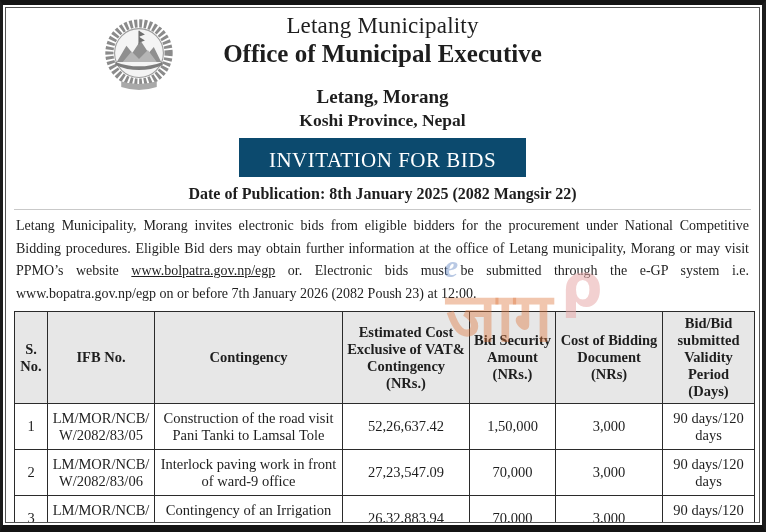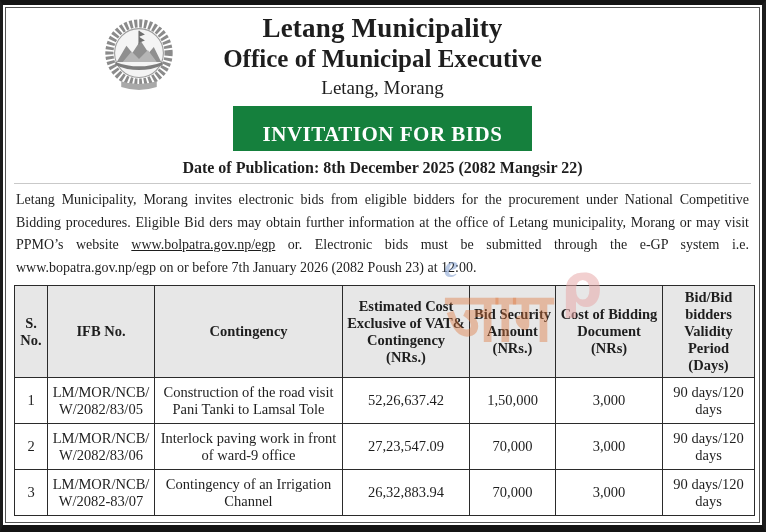--- a/index.html
+++ b/index.html
@@ -21,30 +21,30 @@
     position:relative;
     box-sizing:border-box;
     width:100%;height:100%;
     border:1.5px solid #555;
     padding:5px 8px 0 8px;
     overflow:hidden;
   }
   
   .hdr{position:relative;text-align:center;}
   .emblem{position:absolute;left:88px;top:4px;}
-  .t-muni{font-size:27px;font-weight:bold;line-height:1.15;letter-spacing:.2px;}
+  .t-muni{font-size:23px;font-weight:normal;line-height:1.15;letter-spacing:.2px;}
   .t-office{font-size:25px;font-weight:bold;line-height:1.2;}
-  .t-loc{font-size:19px;font-weight:normal;margin-top:3px;}
+  .t-loc{font-size:19px;font-weight:bold;margin-top:17px;}
   .t-prov{font-size:17.5px;font-weight:bold;margin-top:2px;}
   
   .banner-wrap{text-align:center;margin-top:7px;}
   .banner{
-    display:inline-block;background:#15803d;color:#ffffff;
-    font-size:21px;font-weight:bold;letter-spacing:.5px;
-    padding:16px 30px 4px 30px;
+    display:inline-block;background:#0c4a6e;color:#ffffff;
+    font-size:21px;font-weight:normal;letter-spacing:.5px;
+    padding:10px 30px 4px 30px;
   }
   .pubdate{text-align:center;font-size:16px;font-weight:bold;margin-top:8px;}
   .date-rule{border-top:1px solid #c9c9c9;margin-top:6px;}
   
   .notice{
     font-size:14px;line-height:22.5px;text-align:justify;
     margin:5px 2px 0 2px;
   }
   .notice a{color:#1e1e1e;text-decoration:underline;}
   
@@ -94,27 +94,28 @@
             <path d="M28 60 L40 46 L50 56 L62 44 L74 60 Z" fill="#b5b5b5"></path>
             <path d="M18 60 Q50 72 82 60 L82 64 Q50 78 18 64 Z" fill="#7c7c7c"></path>
             <line x1="50" y1="18" x2="50" y2="36" stroke="#6f6f6f" stroke-width="1.5"></line>
             <path d="M50 18 l8 5 -8 3 8 5 -8 3 Z" fill="#6f6f6f"></path>
             <path d="M26 86 Q50 94 74 86 L74 94 Q50 102 26 94 Z" fill="#a9a9a9"></path>
           </svg>
         </span>
         <div class="t-muni">Letang Municipality</div>
         <div class="t-office">Office of Municipal Executive</div>
         <div class="t-loc">Letang, Morang</div>
+        <div class="t-prov">Koshi Province, Nepal</div>
       </div>
 
       <div class="banner-wrap">
         <div class="banner">INVITATION FOR BIDS</div>
       </div>
 
-      <div class="pubdate">Date of Publication: 8th December 2025 (2082 Mangsir 22)</div>
+      <div class="pubdate">Date of Publication: 8th January 2025 (2082 Mangsir 22)</div>
       <div class="date-rule"></div>
 
       <div class="notice"><span>Letang Municipality, Morang invites electronic bids from eligible bidders for the procurement under National Competitive Bidding procedures. Eligible Bid ders may obtain further information at the office of Letang municipality, Morang or may visit PPMO’s website </span><a href="#">www.bolpatra.gov.np/egp</a><span> or. Electronic bids must be submitted through the e-GP system i.e. www.bopatra.gov.np/egp on or before 7th January 2026 (2082 Poush 23) at 12:00.</span></div>
 
       <table class="bids">
         <colgroup>
           <col class="col-sn">
             <col class="col-ifb">
             <col class="col-part">
             <col class="col-cost">
@@ -130,21 +131,21 @@
             <th>Contingency</th>
             <th class="pre">Estimated Cost
 Exclusive of VAT&amp;
 Contingency (NRs.)</th>
             <th class="pre">Bid Security
 Amount
 (NRs.)</th>
             <th class="pre">Cost of Bidding
 Document
 (NRs)</th>
-            <th class="pre">Bid/Bid bidders
+            <th class="pre">Bid/Bid submitted
 Validity Period
 (Days)</th>
           </tr>
         </thead>
         <tbody>
           <tr>
             <td>1</td>
             <td class="pre">LM/MOR/NCB/
 W/2082/83/05</td>
             <td>Construction of the road visit Pani Tanki to Lamsal Tole</td>

